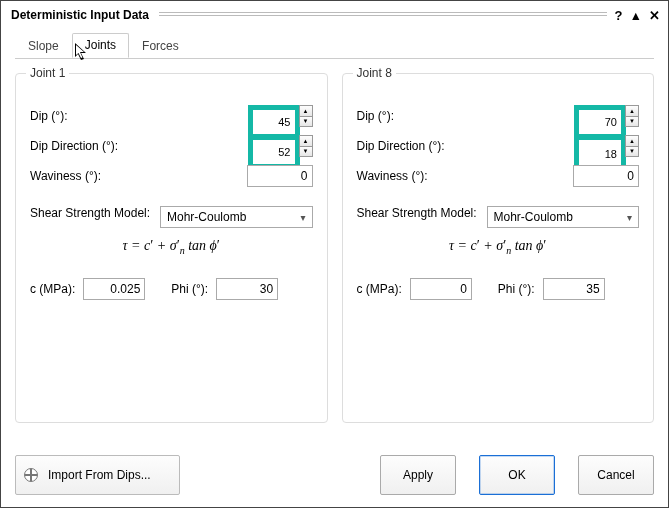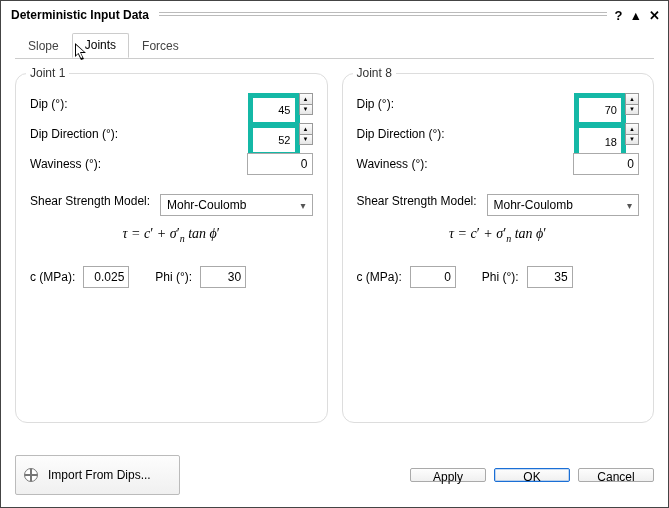--- a/index.html
+++ b/index.html
@@ -84,23 +84,23 @@
     pointer-events: none;
   }
   
   .panels {
     display: flex;
     gap: 14px;
   }
   .group {
     flex: 1;
     border: 1px solid #ddd;
-    border-radius: 12px;
-    position: relative;
-    padding: 18px 14px 14px 14px;
+    border-radius: 4px;
+    position: relative;
+    padding: 30px 14px 14px 14px;
     height: 350px;
   }
   .group-title {
     position: absolute;
     top: -8px;
     left: 10px;
     background: #fff;
     padding: 0 4px;
     font-size: 12px;
     color: #333;
@@ -182,21 +182,21 @@
   }
   .formula .sub { font-size: 10px; font-style: italic; vertical-align: sub; }
   .formula .prime { font-style: normal; }
   .cp-row {
     display: flex;
     align-items: center;
     gap: 8px;
   }
   .cp-row .lbl2 { white-space: nowrap; }
   input.small {
-    width: 46px;
+    width: 62px;
     height: 22px;
     border: 1px solid #aaa;
     text-align: right;
     padding: 0 4px;
     font-family: inherit;
     font-size: 12px;
   }
   
   .footer {
     position: absolute;
@@ -224,22 +224,22 @@
     border-radius: 50%;
     background:
       linear-gradient(to right, transparent 45%, #777 45%, #777 55%, transparent 55%),
       linear-gradient(to bottom, transparent 45%, #777 45%, #777 55%, transparent 55%),
       #fff;
     position: relative;
   }
   .spacer { flex: 1; }
   .dlg-btn {
     width: 76px;
-    height: 14px;
-    margin-left: 8px;
+    height: 40px;
+    margin-left: 23px;
     border: 1px solid #aaa;
     background: linear-gradient(#fdfdfd,#f0f0f0);
     font: inherit;
     border-radius: 2px;
     cursor: pointer;
   }
   .dlg-btn.default {
     border: 1px solid #1a6fd6;
     box-shadow: 0 0 0 1px rgba(26,111,214,.25) inset;
   }

